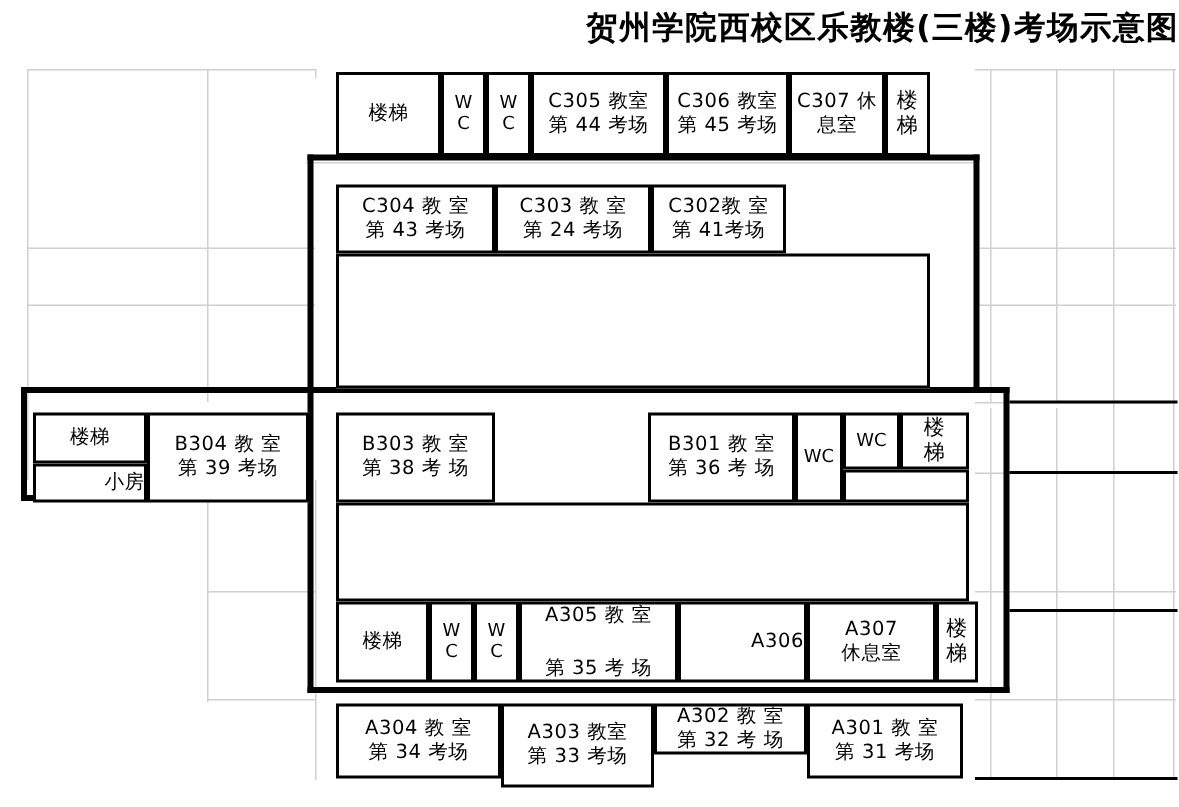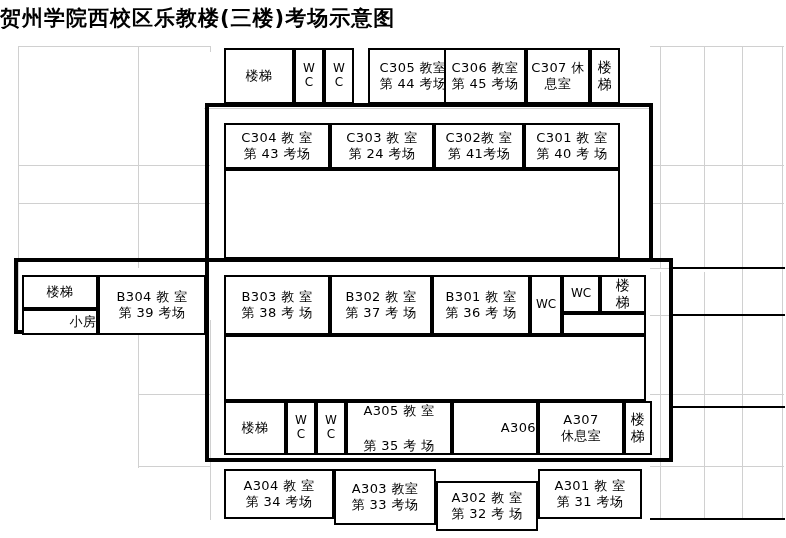--- a/index.html
+++ b/index.html
@@ -14,21 +14,21 @@
     height:538px;
     background:#ffffff;
     overflow:hidden;
   }
 
   
   #title{
     position:absolute;
     left:0; top:4px;
     width:786px;
-    text-align:left;
+    text-align:right;
     font-size:21px;
     font-weight:bold;
     letter-spacing:1px;
     color:#000000;
     font-family:"DejaVu Sans","Liberation Sans",sans-serif;
     white-space:nowrap;
   }
 
   
   .gridline{position:absolute;background:#d0d0d0;}
@@ -115,21 +115,21 @@
     <span class="l1">楼梯</span>
   </div>
   <div class="room wc" style="left:294px;top:48px;width:30px;height:56px;">
     <span class="l1">W</span>
     <span class="l2">C</span>
   </div>
   <div class="room wc" style="left:324px;top:48px;width:30px;height:56px;">
     <span class="l1">W</span>
     <span class="l2">C</span>
   </div>
-  <div class="room" style="left:368px;top:48px;width:90px;height:56px;text-align:right;">
+  <div class="room" style="left:354px;top:48px;width:90px;height:56px;text-align:right;">
     <span class="l1">C305 教室</span>
     <span class="l2">第 44 考场</span>
   </div>
   <div class="room" style="left:444px;top:48px;width:82px;height:56px;text-align:right;">
     <span class="l1">C306 教室</span>
     <span class="l2">第 45 考场</span>
   </div>
   <div class="room" style="left:526px;top:48px;width:64px;height:56px;">
     <span class="l1">C307 休</span>
     <span class="l2">息室</span>
@@ -144,46 +144,38 @@
     <span class="l2">第 43 考场</span>
   </div>
   <div class="room" style="left:330px;top:123px;width:104px;height:46px;">
     <span class="l1">C303 教 室</span>
     <span class="l2">第 24 考场</span>
   </div>
   <div class="room" style="left:434px;top:123px;width:90px;height:46px;">
     <span class="l1">C302教 室</span>
     <span class="l2">第 41考场</span>
   </div>
-  <div class="room" style="left:524px;top:123px;width:96px;height:46px;">
-    <span class="l1">C301 教 室</span>
-    <span class="l2">第 40 考 场</span>
-  </div>
 
   <div class="room empty" style="left:224px;top:169px;width:396px;height:90px;"></div>
 
   <div class="room" style="left:22px;top:275px;width:76px;height:34px;">
     <span class="l1">楼梯</span>
   </div>
   <div class="room" style="left:22px;top:309px;width:76px;height:26px;padding-left:46px;">
     <span class="l1">小房</span>
   </div>
   <div class="room" style="left:98px;top:275px;width:108px;height:60px;">
     <span class="l1">B304 教 室</span>
     <span class="l2">第 39 考场</span>
   </div>
 
   <div class="room" style="left:224px;top:275px;width:106px;height:60px;">
     <span class="l1">B303 教 室</span>
     <span class="l2">第 38 考 场</span>
   </div>
-  <div class="room" style="left:330px;top:275px;width:102px;height:60px;">
-    <span class="l1">B302 教 室</span>
-    <span class="l2">第 37 考 场</span>
-  </div>
   <div class="room" style="left:432px;top:275px;width:98px;height:60px;">
     <span class="l1">B301 教 室</span>
     <span class="l2">第 36 考 场</span>
   </div>
   <div class="room wc" style="left:530px;top:275px;width:32px;height:60px;">
     <span class="l1">WC</span>
   </div>
   <div class="room wc" style="left:562px;top:275px;width:38px;height:38px;">
     <span class="l1">WC</span>
   </div>
@@ -223,21 +215,21 @@
   </div>
 
   <div class="room" style="left:224px;top:469px;width:110px;height:50px;align-items:center;">
     <span class="l1">A304 教 室</span>
     <span class="l2">第 34 考场</span>
   </div>
   <div class="room" style="left:334px;top:469px;width:102px;height:56px;">
     <span class="l1">A303 教室</span>
     <span class="l2">第 33 考场</span>
   </div>
-  <div class="room" style="left:436px;top:469px;width:102px;height:50px;margin-top:12px;">
+  <div class="room" style="left:436px;top:469px;width:102px;height:34px;">
     <span class="l1">A302 教 室</span>
     <span class="l2">第 32 考 场</span>
   </div>
   <div class="room" style="left:538px;top:469px;width:104px;height:50px;">
     <span class="l1">A301 教 室</span>
     <span class="l2">第 31 考场</span>
   </div>
 
 </div>
 

